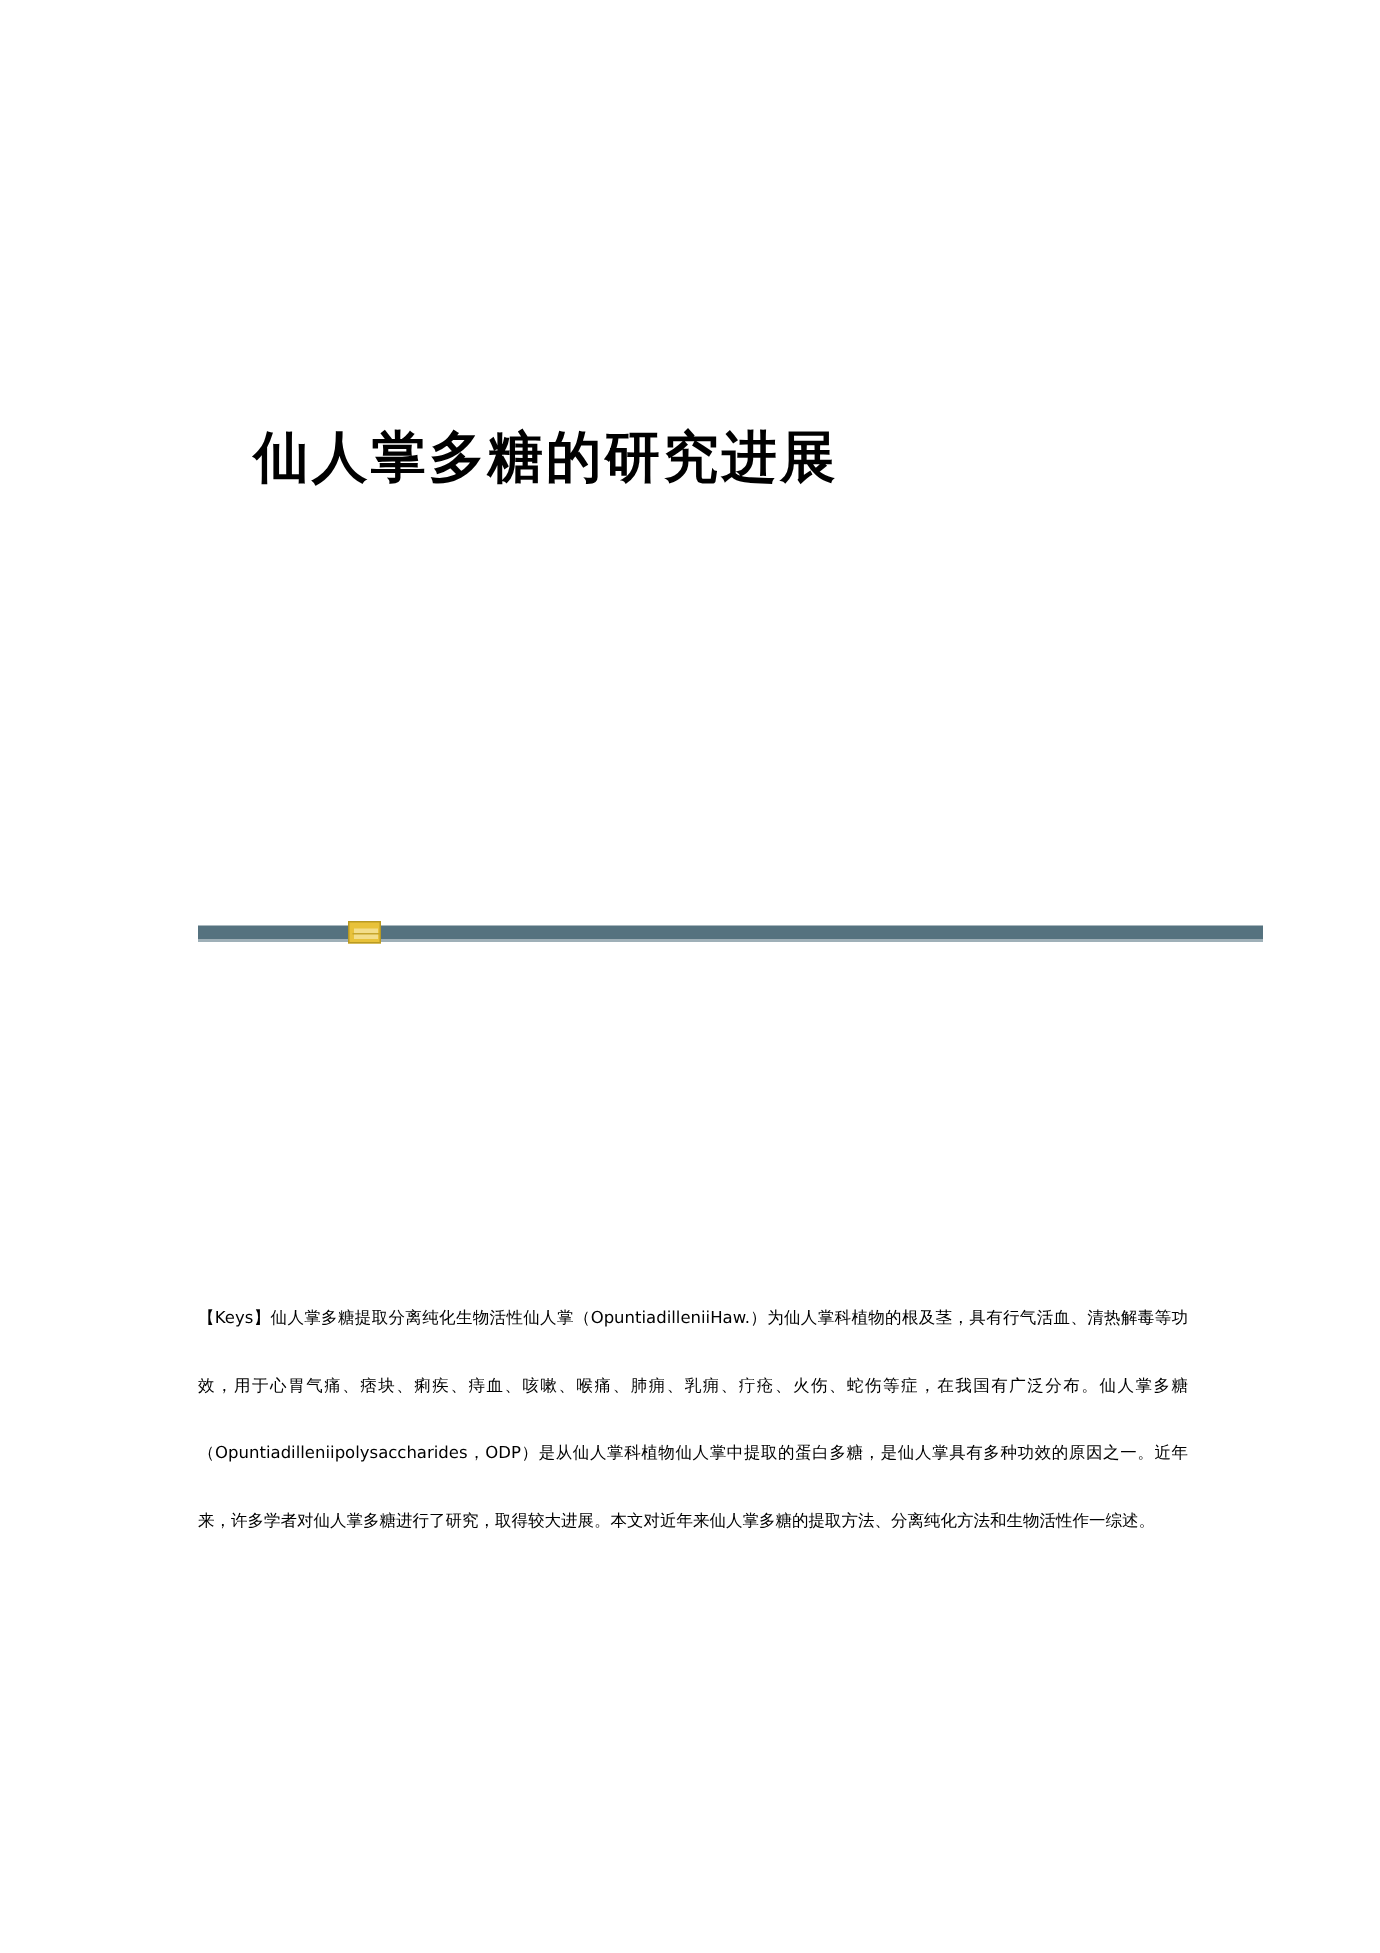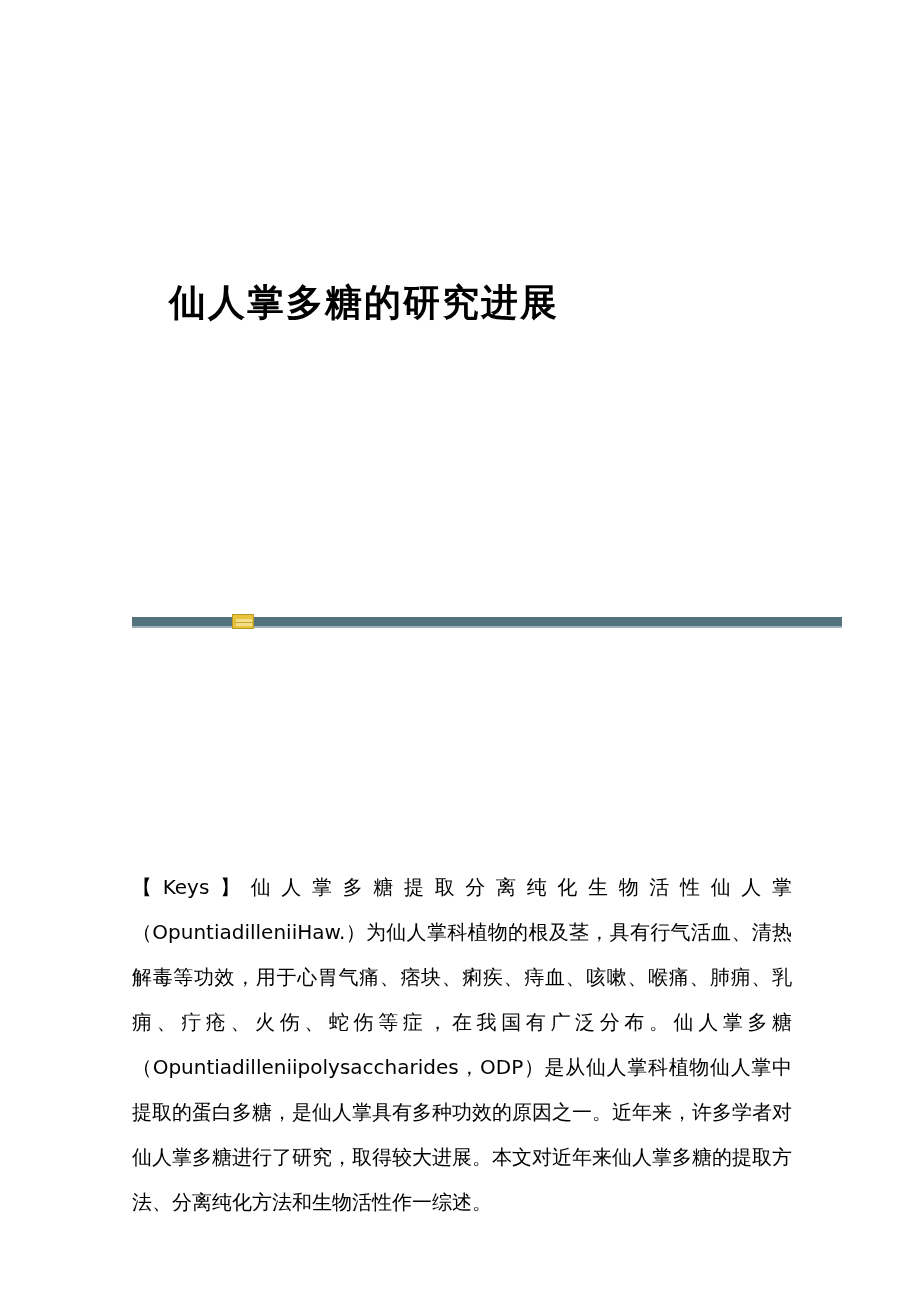--- a/index.html
+++ b/index.html
@@ -19,21 +19,21 @@
     height: 1302px;
     background: #ffffff;
     box-sizing: border-box;
   }
   .title {
     position: absolute;
     top: 258px;
     left: 0;
     width: 728px;
     text-align: center;
-    font-family: Liberation Mono, monospace;
+    font-family: Liberation Sans, sans-serif;
     font-weight: bold;
     font-size: 37px;
     letter-spacing: 2px;
     color: #000000;
     line-height: 1.2;
   }
   .divider {
     position: absolute;
     top: 612px;
     left: 132px;
@@ -81,21 +81,21 @@
     width: 18px;
     height: 1px;
     background: #c6a52c;
   }
   .abstract {
     position: absolute;
     top: 845px;
     left: 132px;
     width: 660px;
     font-family: "DejaVu Sans", sans-serif;
-    font-size: 20px;
+    font-size: 11px;
     line-height: 45px;
     color: #000000;
     text-align: justify;
     text-justify: inter-ideograph;
   }
 </style>
 </head>
 <body>
 
 <div class="page">

